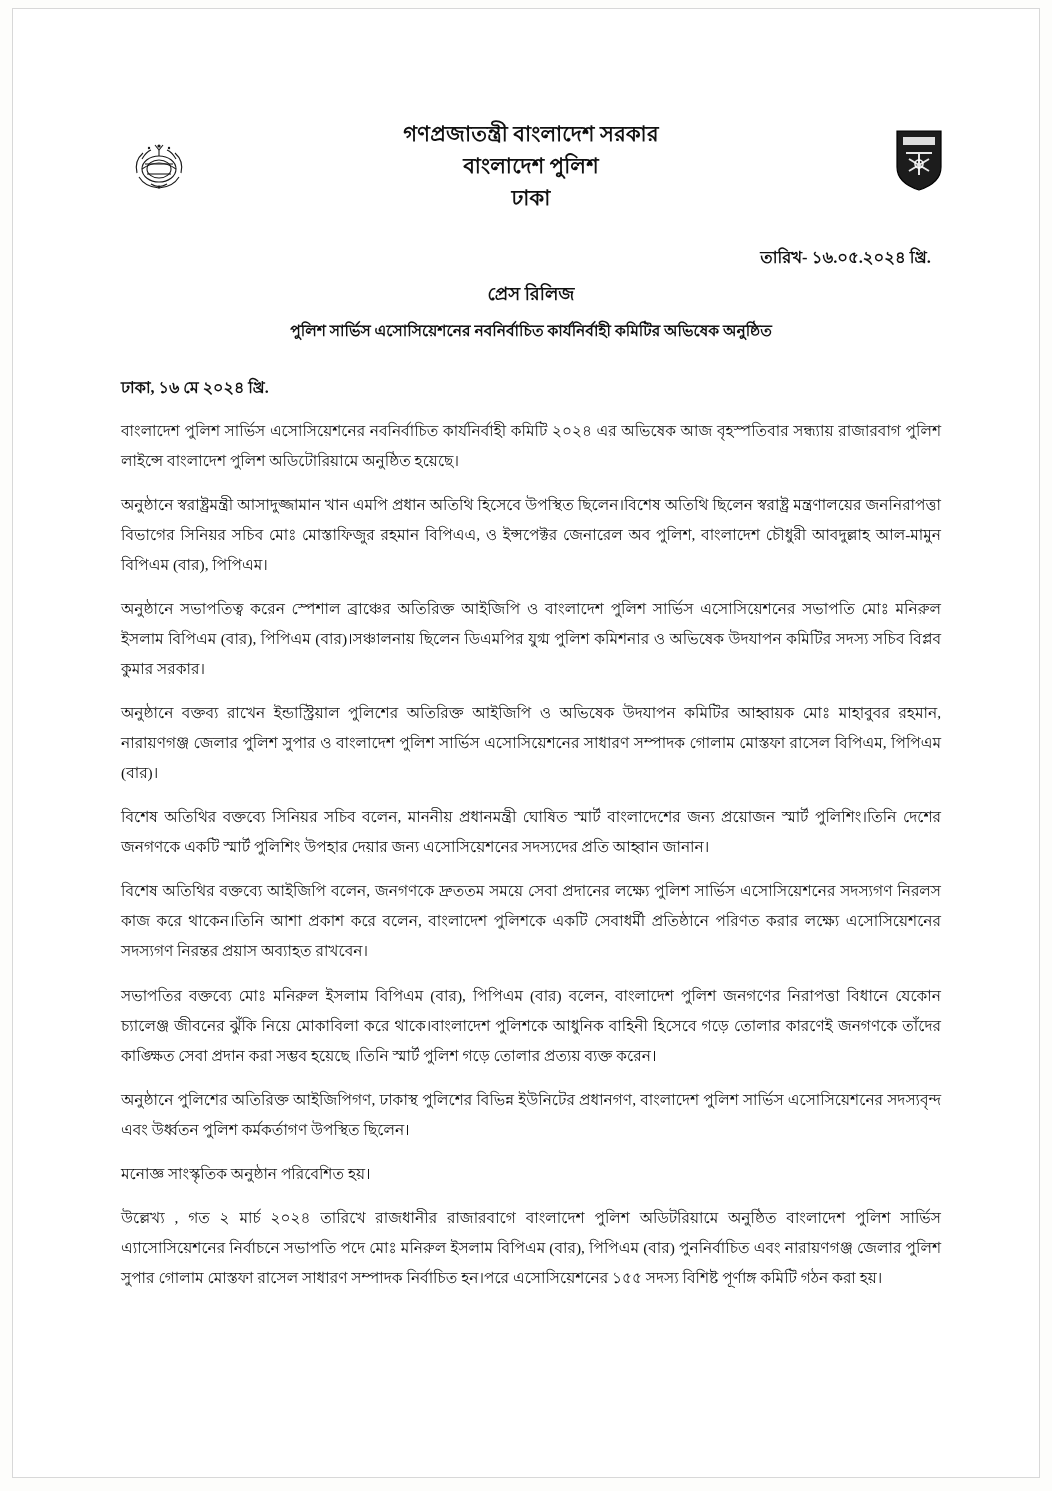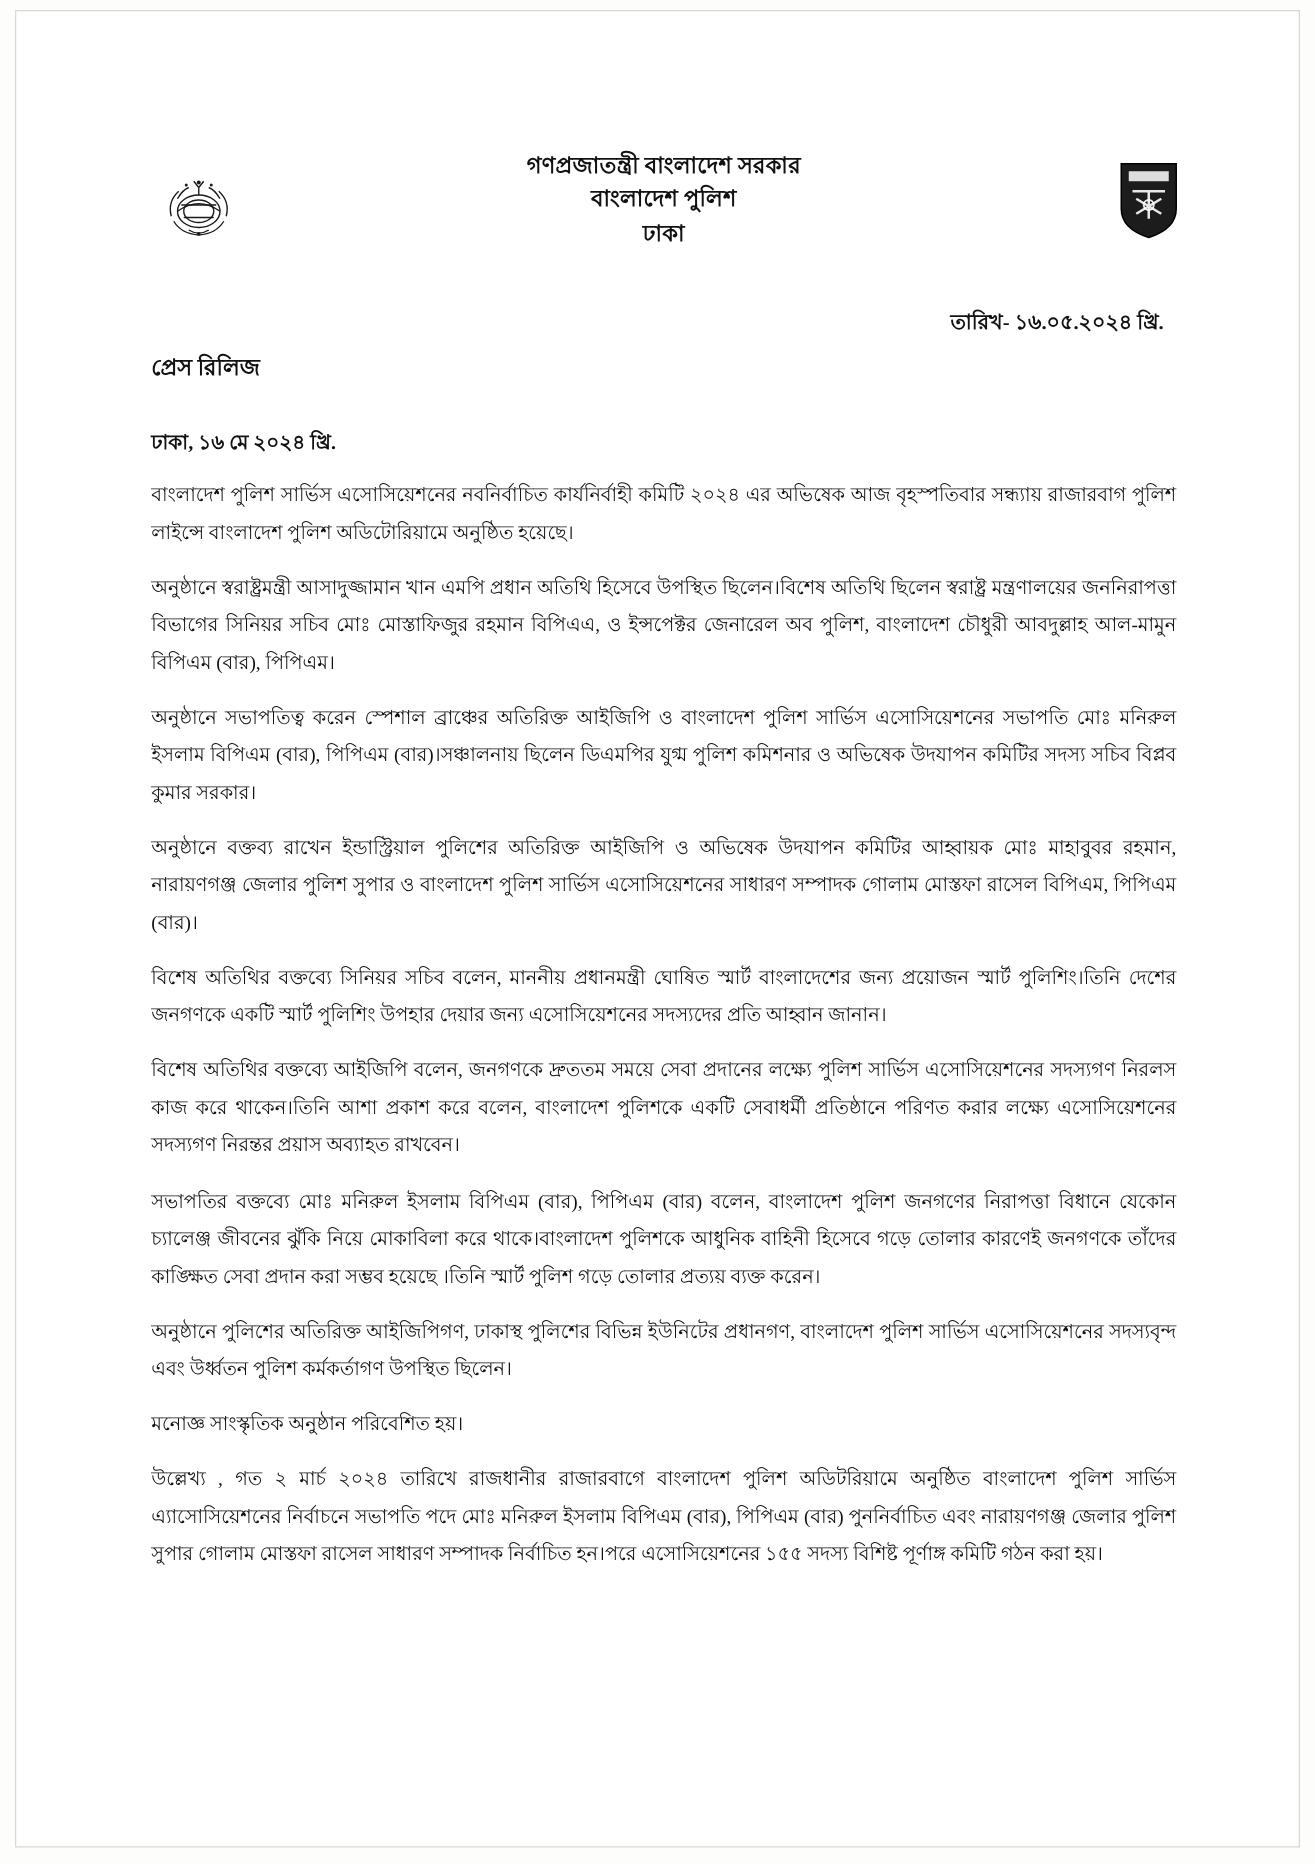--- a/index.html
+++ b/index.html
@@ -51,36 +51,36 @@
   .emblem-right {
     position: absolute;
     right: -4px;
     top: 8px;
     width: 52px;
     height: 66px;
   }
   .header-title {
     text-align: center;
     line-height: 1.52;
-    font-size: 18px;
+    font-size: 21px;
     font-weight: 600;
     letter-spacing: 0.2px;
   }
   .header-title div { white-space: nowrap; }
 
   .date-line {
     margin-top: 18px;
     text-align: right;
     font-size: 16.5px;
     font-weight: 600;
     padding-right: 10px;
   }
   .press-title {
     margin-top: 8px;
-    text-align: left;
+    text-align: center;
     font-size: 18px;
     font-weight: 700;
   }
   .press-sub {
     margin-top: 8px;
     text-align: center;
     font-size: 15.5px;
     font-weight: 600;
   }
   .city-date {
@@ -149,20 +149,21 @@
               <path d="M26 26 v22"></path>
             </g>
             <circle cx="26" cy="37" r="4" fill="none" stroke="#ffffff" stroke-width="1.6" opacity="0.9"></circle>
           </svg>
         </div>
       </div>
 
       <div class="date-line">তারিখ- ১৬.০৫.২০২৪ খ্রি.</div>
 
       <div class="press-title">প্রেস রিলিজ</div>
+      <div class="press-sub">পুলিশ সার্ভিস এসোসিয়েশনের নবনির্বাচিত কার্যনির্বাহী কমিটির অভিষেক অনুষ্ঠিত</div>
 
       <div class="city-date">ঢাকা, ১৬ মে ২০২৪ খ্রি.</div>
 
       <div class="body-text">
         <p class="para">বাংলাদেশ পুলিশ সার্ভিস এসোসিয়েশনের নবনির্বাচিত কার্যনির্বাহী কমিটি ২০২৪ এর অভিষেক আজ বৃহস্পতিবার সন্ধ্যায় রাজারবাগ পুলিশ লাইন্সে বাংলাদেশ পুলিশ অডিটোরিয়ামে অনুষ্ঠিত হয়েছে।</p>
         <p class="para">অনুষ্ঠানে স্বরাষ্ট্রমন্ত্রী আসাদুজ্জামান খান এমপি প্রধান অতিথি হিসেবে উপস্থিত ছিলেন।বিশেষ অতিথি ছিলেন স্বরাষ্ট্র মন্ত্রণালয়ের জননিরাপত্তা বিভাগের সিনিয়র সচিব মোঃ মোস্তাফিজুর রহমান বিপিএএ, ও ইন্সপেক্টর জেনারেল অব পুলিশ, বাংলাদেশ চৌধুরী আবদুল্লাহ আল-মামুন বিপিএম (বার), পিপিএম।</p>
         <p class="para">অনুষ্ঠানে সভাপতিত্ব করেন স্পেশাল ব্রাঞ্চের অতিরিক্ত আইজিপি ও বাংলাদেশ পুলিশ সার্ভিস এসোসিয়েশনের সভাপতি মোঃ মনিরুল ইসলাম বিপিএম (বার), পিপিএম (বার)।সঞ্চালনায় ছিলেন ডিএমপির যুগ্ম পুলিশ কমিশনার ও অভিষেক উদযাপন কমিটির সদস্য সচিব বিপ্লব কুমার সরকার।</p>
         <p class="para">অনুষ্ঠানে বক্তব্য রাখেন ইন্ডাস্ট্রিয়াল পুলিশের অতিরিক্ত আইজিপি ও অভিষেক উদযাপন কমিটির আহ্বায়ক মোঃ মাহাবুবর রহমান, নারায়ণগঞ্জ জেলার পুলিশ সুপার ও বাংলাদেশ পুলিশ সার্ভিস এসোসিয়েশনের সাধারণ সম্পাদক গোলাম মোস্তফা রাসেল বিপিএম, পিপিএম (বার)।</p>
         <p class="para">বিশেষ অতিথির বক্তব্যে সিনিয়র সচিব বলেন, মাননীয় প্রধানমন্ত্রী ঘোষিত স্মার্ট বাংলাদেশের জন্য প্রয়োজন স্মার্ট পুলিশিং।তিনি দেশের জনগণকে একটি স্মার্ট পুলিশিং উপহার দেয়ার জন্য এসোসিয়েশনের সদস্যদের প্রতি আহ্বান জানান।</p>
         <p class="para">বিশেষ অতিথির বক্তব্যে আইজিপি বলেন, জনগণকে দ্রুততম সময়ে সেবা প্রদানের লক্ষ্যে পুলিশ সার্ভিস এসোসিয়েশনের সদস্যগণ নিরলস কাজ করে থাকেন।তিনি আশা প্রকাশ করে বলেন, বাংলাদেশ পুলিশকে একটি সেবাধর্মী প্রতিষ্ঠানে পরিণত করার লক্ষ্যে এসোসিয়েশনের সদস্যগণ নিরন্তর প্রয়াস অব্যাহত রাখবেন।</p>

